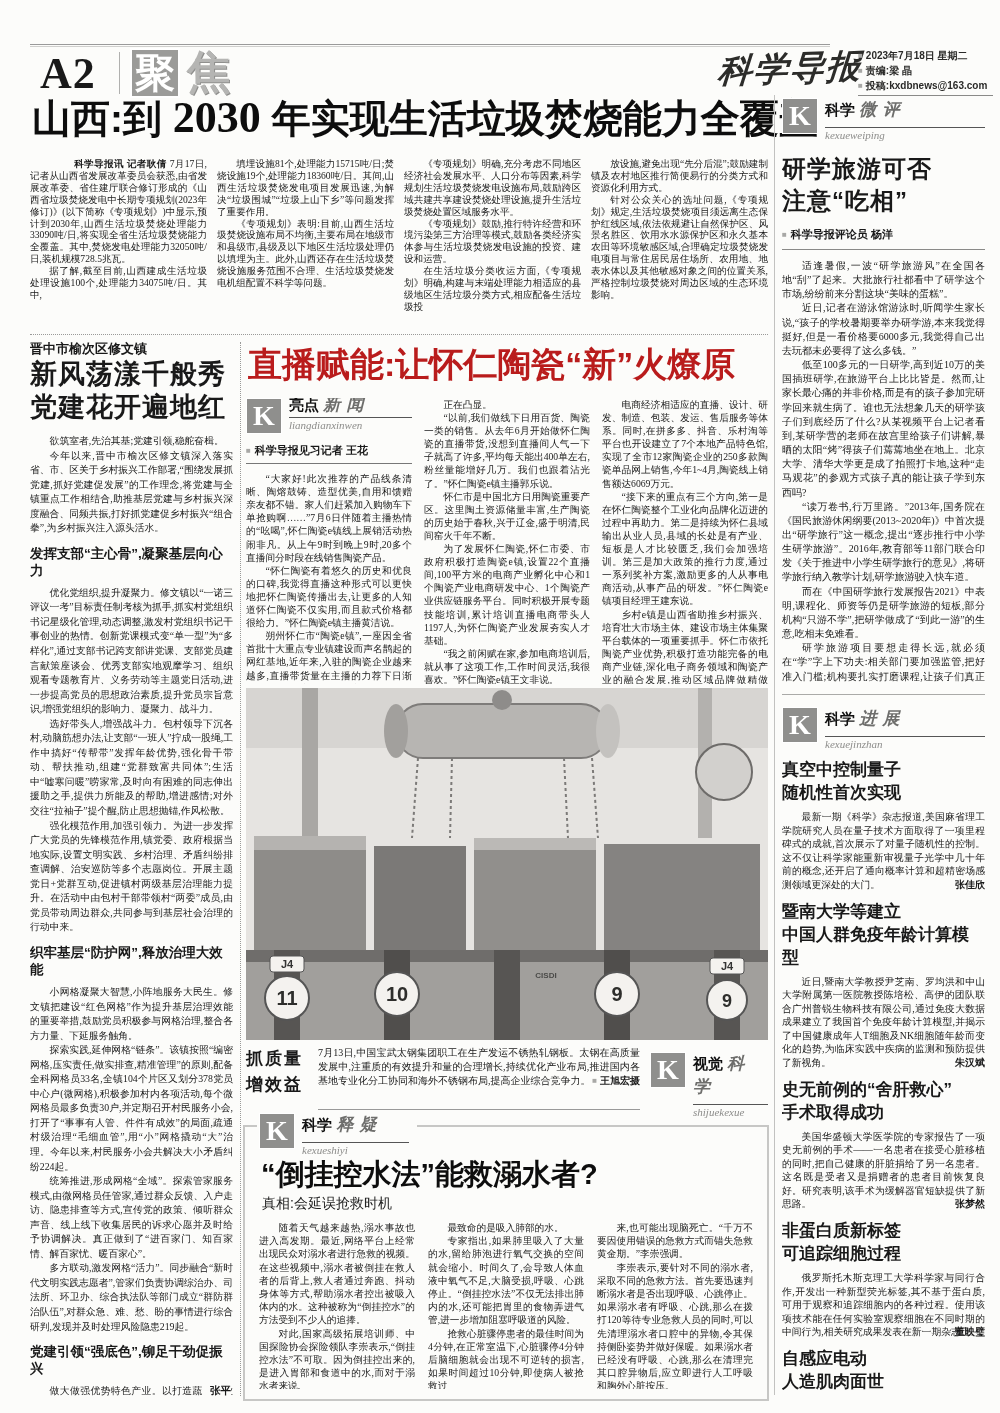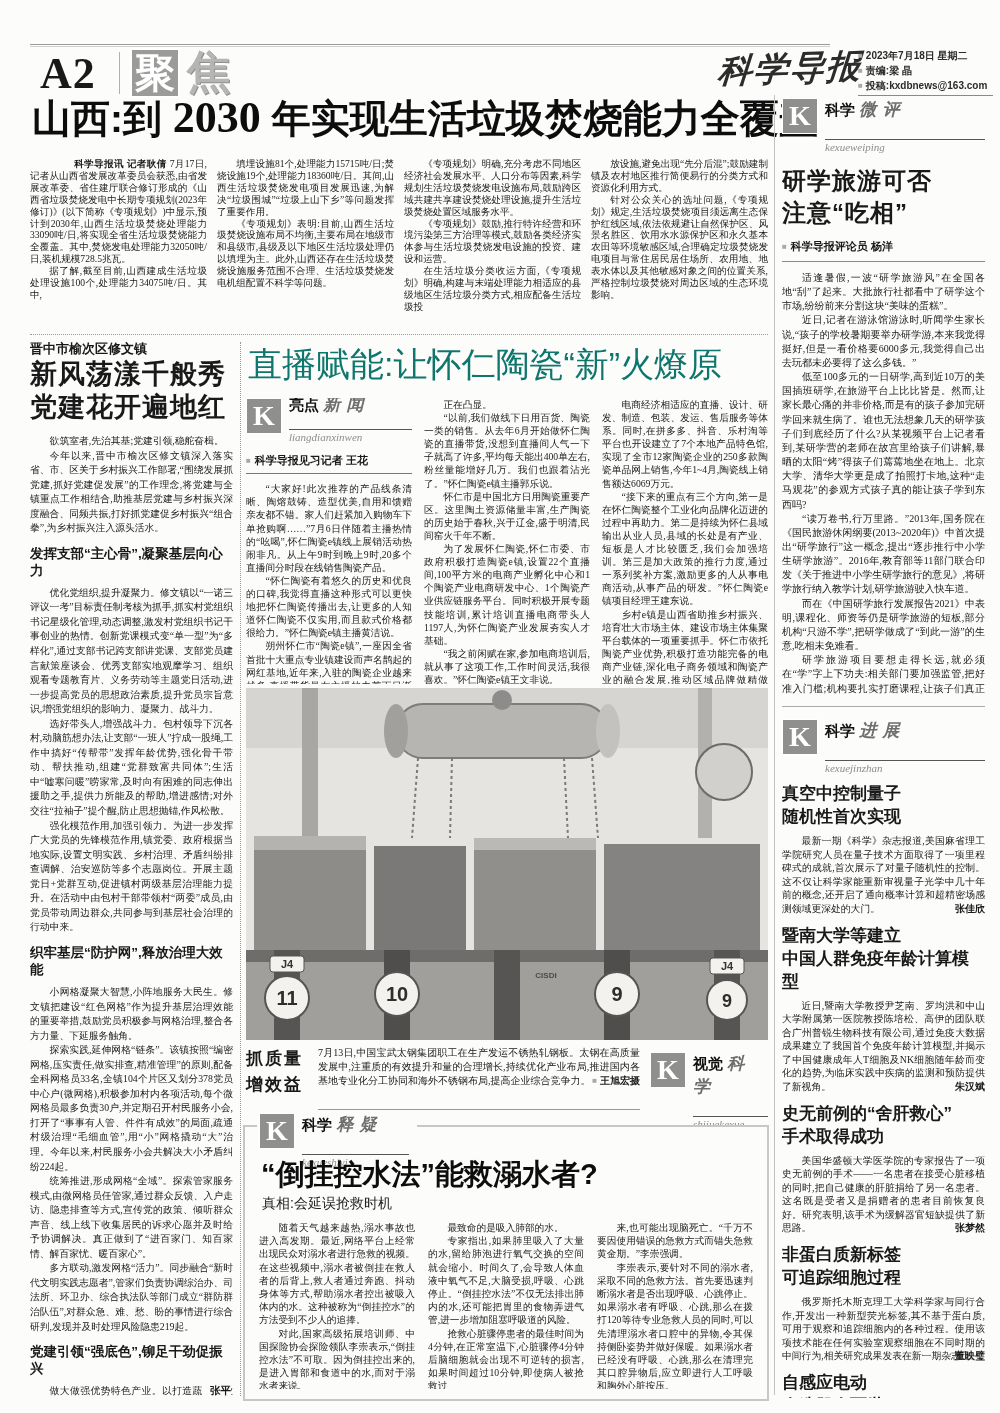--- a/index.html
+++ b/index.html
@@ -42,27 +42,27 @@
   .larticle .body{font-size:9.8px;line-height:14.55px;}
   .larticle h3{margin:9px 0 7px 0;font-family:"Liberation Sans",sans-serif;font-size:13.5px;line-height:17px;}
   .larticle .sign{position:absolute;bottom:0;right:2px;background:#fcfcfa;padding-left:8px;font-size:10.5px;}
   
   .badge{display:flex;gap:7px;align-items:flex-start;}
   .kbox{width:36px;height:36px;background:#8f8f8d;color:#fff;text-align:center;line-height:36px;
         font-family:"Liberation Serif",serif;font-weight:bold;font-size:28px;
         box-shadow:inset 0 0 0 1px #fff, inset 0 0 0 2px #8f8f8d;flex:0 0 auto;}
   .bt{flex:1;}
   .bt .row1{font-family:"Liberation Sans",sans-serif;font-weight:bold;font-size:15px;color:#111;
-            border-bottom:1.5px solid #555;padding-bottom:18px;}
+            border-bottom:1.5px solid #555;padding-bottom:6px;}
   .bt .row1 .script{font-family:"Liberation Serif",serif;font-style:italic;color:#6e6e6c;font-size:17px;letter-spacing:1px;}
   .bt .py{font-family:"Liberation Serif",serif;font-style:italic;color:#8c8c8a;font-size:11px;margin-top:1px;}
   
   .center{position:absolute;top:342px;left:246px;width:522px;height:1056px;}
-  .center .hl{position:absolute;top:0;left:2px;font-family:"Liberation Sans",sans-serif;font-weight:normal;
-              font-size:34px;white-space:nowrap;color:#0f766e;}
+  .center .hl{position:absolute;top:0;left:2px;font-family:"Liberation Sans",sans-serif;font-weight:bold;
+              font-size:34px;white-space:nowrap;color:#b91c1c;}
   .c-cols{position:absolute;top:56px;left:0;width:522px;height:286px;display:flex;gap:12px;overflow:hidden;}
   .c-cols .col{flex:1;font-size:9.7px;line-height:13.1px;overflow:hidden;}
   .c-byline{font-family:"Liberation Sans",sans-serif;font-weight:bold;font-size:11px;margin:10px 0 8px 0;
             border-bottom:1px solid #777;padding-bottom:6px;}
   .c-byline::before{content:"■";color:#a8a8a6;font-size:8px;margin-right:4px;vertical-align:1px;}
   .photo{position:absolute;top:346px;left:0;width:522px;height:352px;background:#dddddb;}
   .cap-row{position:absolute;top:704px;left:0;width:522px;height:64px;display:flex;gap:10px;}
   .cap-title{flex:0 0 62px;font-family:"Liberation Sans",sans-serif;font-weight:bold;font-size:17px;line-height:26px;letter-spacing:2px;}
   .cap-text{flex:1;font-size:10px;line-height:14px;text-align:justify;border-bottom:1px solid #999;padding-bottom:3px;}
   .cap-credit{font-family:"Liberation Sans",sans-serif;font-weight:bold;float:right;}

